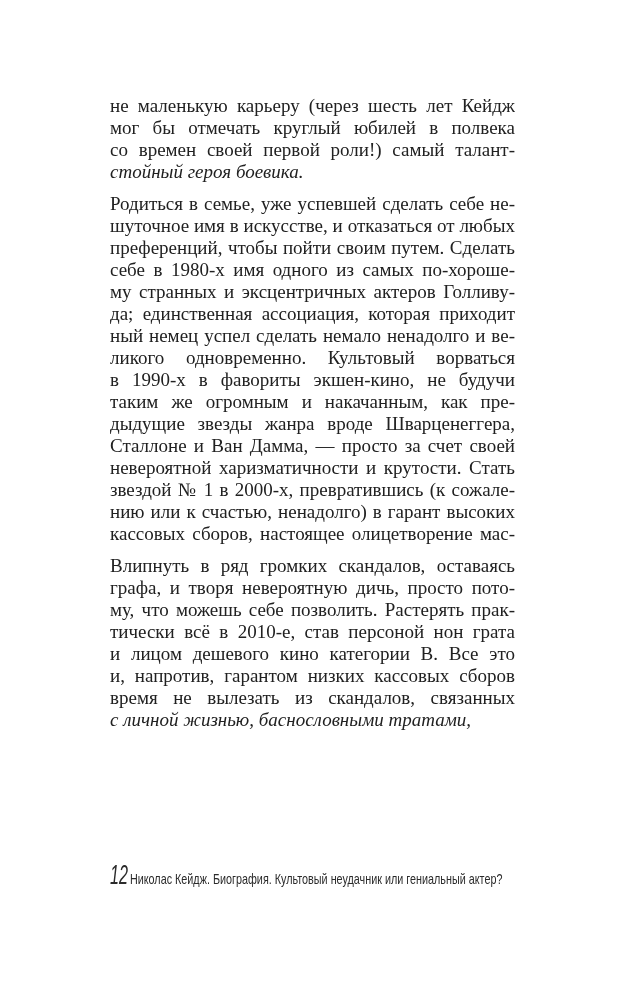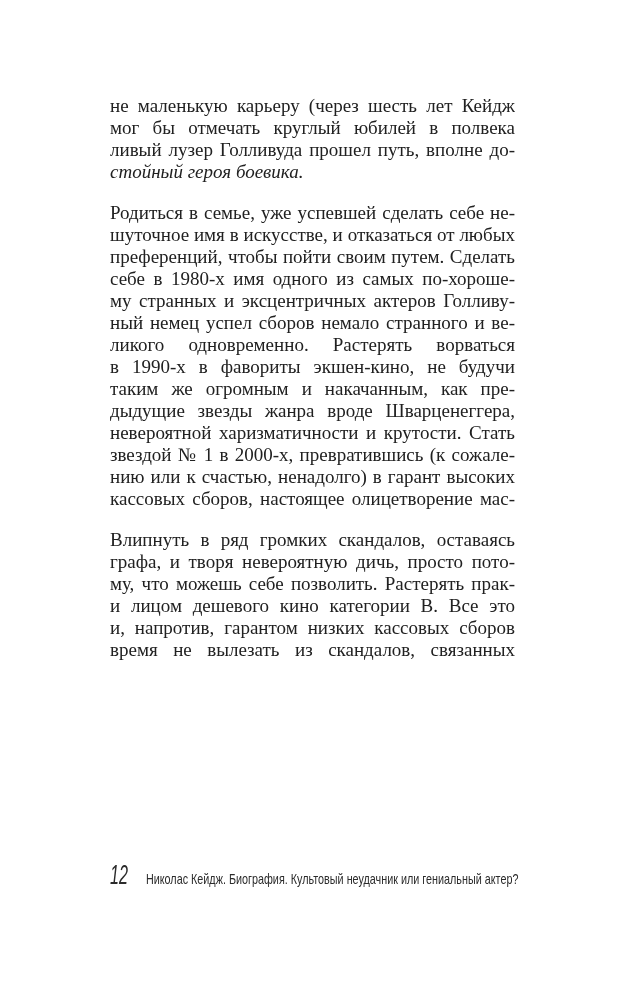--- a/index.html
+++ b/index.html
@@ -14,31 +14,31 @@
   }
   .text-block {
     position: absolute;
     left: 110px;
     top: 95px;
     width: 405px;
     font-size: 19px;
     line-height: 22px;
   }
   .paragraph { margin: 0; }
-  .paragraph + .paragraph { margin-top: 19px; }
+  .paragraph + .paragraph { margin-top: 10px; }
   .line {
     text-align: justify;
     text-align-last: justify;
     white-space: normal;
   }
   .line.last { text-align-last: left; font-style: italic; }
   .footer {
     position: absolute;
     left: 110px;
-    right: 100px;
+    right: 116px;
     top: 862px;
     height: 30px;
   }
   .page-number {
     position: absolute;
     left: 0;
     top: 0;
     font-family: "Liberation Sans", sans-serif;
     font-style: italic;
     font-weight: 500;
@@ -65,45 +65,49 @@
   }
 </style>
 </head>
 <body>
 
 <div class="page">
   <main class="text-block">
       <div class="paragraph">
         <div class="line">не маленькую карьеру (через шесть лет Кейдж</div>
         <div class="line">мог бы отмечать круглый юбилей в полвека</div>
-        <div class="line">ливый лузер Голливуда прошел путь, вполне до-</div>
+        <div class="line">со времен своей первой роли!) самый талант-</div>
         <div class="line last">стойный героя боевика.</div>
       </div>
       <div class="paragraph">
         <div class="line">Родиться в семье, уже успевшей сделать себе не-</div>
         <div class="line">шуточное имя в искусстве, и отказаться от любых</div>
         <div class="line">преференций, чтобы пойти своим путем. Сделать</div>
         <div class="line">себе в 1980-х имя одного из самых по-хороше-</div>
         <div class="line">му странных и эксцентричных актеров Голливу-</div>
-        <div class="line">ный немец успел сборов немало странного и ве-</div>
-        <div class="line">ликого одновременно. Растерять ворваться</div>
+        <div class="line">да; единственная ассоциация, которая приходит</div>
+        <div class="line">ный немец успел сделать немало ненадолго и ве-</div>
+        <div class="line">ликого одновременно. Культовый ворваться</div>
         <div class="line">в 1990-х в фавориты экшен-кино, не будучи</div>
         <div class="line">таким же огромным и накачанным, как пре-</div>
         <div class="line">дыдущие звезды жанра вроде Шварценеггера,</div>
+        <div class="line">Сталлоне и Ван Дамма, — просто за счет своей</div>
         <div class="line">невероятной харизматичности и крутости. Стать</div>
         <div class="line">звездой № 1 в 2000-х, превратившись (к сожале-</div>
         <div class="line">нию или к счастью, ненадолго) в гарант высоких</div>
         <div class="line">кассовых сборов, настоящее олицетворение мас-</div>
       </div>
       <div class="paragraph">
         <div class="line">Влипнуть в ряд громких скандалов, оставаясь</div>
         <div class="line">графа, и творя невероятную дичь, просто пото-</div>
         <div class="line">му, что можешь себе позволить. Растерять прак-</div>
+        <div class="line">тически всё в 2010-е, став персоной нон грата</div>
         <div class="line">и лицом дешевого кино категории B. Все это</div>
         <div class="line">и, напротив, гарантом низких кассовых сборов</div>
         <div class="line">время не вылезать из скандалов, связанных</div>
+        <div class="line last">с личной жизнью, баснословными тратами,</div>
       </div>
     </main>
   <footer class="footer">
     <span class="page-number">12</span>
     <span class="running-title">Николас Кейдж. Биография. Культовый неудачник или гениальный актер?</span>
   </footer>
 </div>
 
 </body></html>

